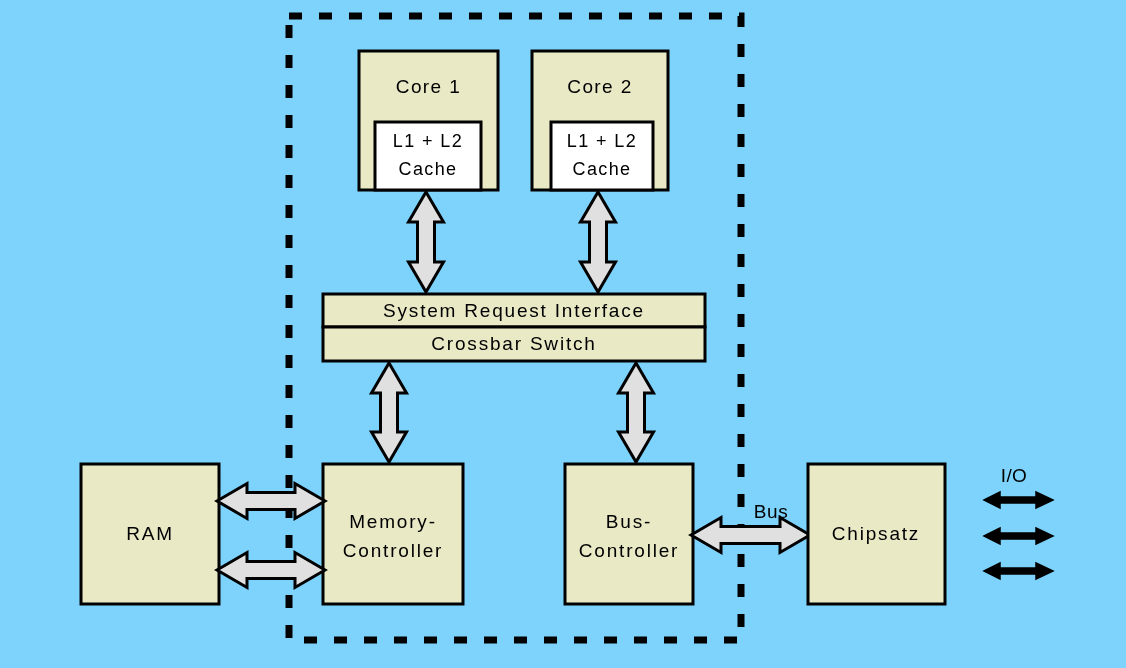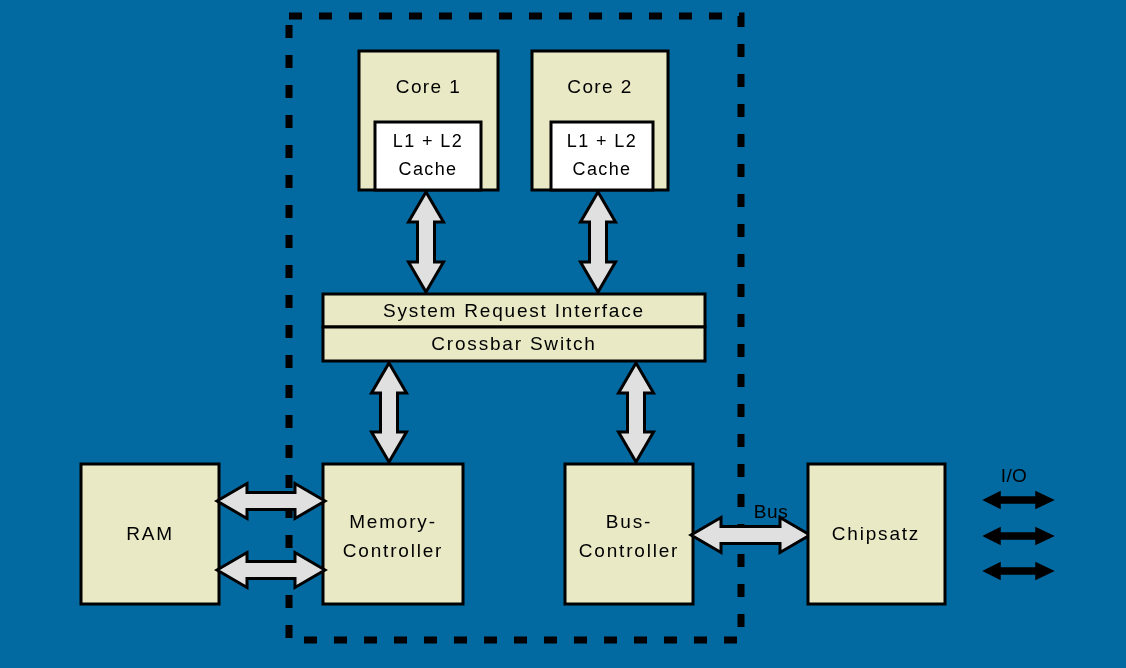--- a/index.html
+++ b/index.html
@@ -1,17 +1,17 @@
 <!DOCTYPE html>
 <html><head>
 <meta charset="utf-8">
 <style>
   html,body{margin:0;padding:0;background:#ffffff;}
   body{width:1126px;height:668px;font-family:"Liberation Sans",sans-serif;}
-  #stage{position:relative;width:1126px;height:668px;overflow:hidden;background:#0369a1;}
+  #stage{position:relative;width:1126px;height:668px;overflow:hidden;background:#7dd3fc;}
   svg{display:block;}
   .lbl{font-family:"Liberation Sans",sans-serif;fill:#000;text-anchor:middle;dominant-baseline:middle;}
 </style>
 </head>
 <body>
 
 <div id="stage">
 <svg width="1126" height="668" viewBox="0 0 1126 668" xmlns="http://www.w3.org/2000/svg">
 
   <rect x="289" y="16" width="452" height="624" fill="none" stroke="#000000" stroke-width="7" stroke-dasharray="13 17" stroke-linecap="butt"></rect>

